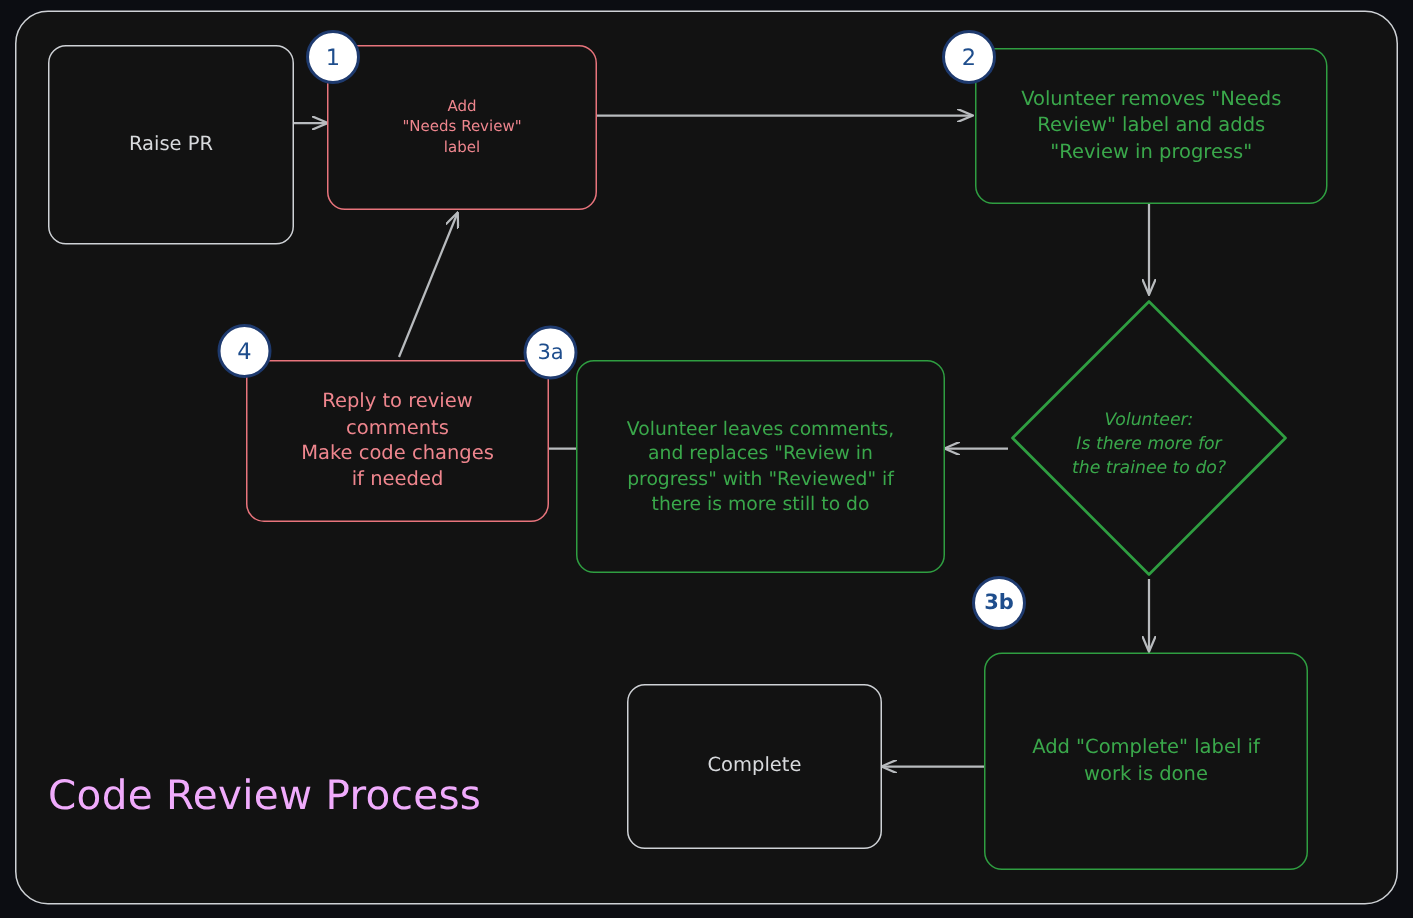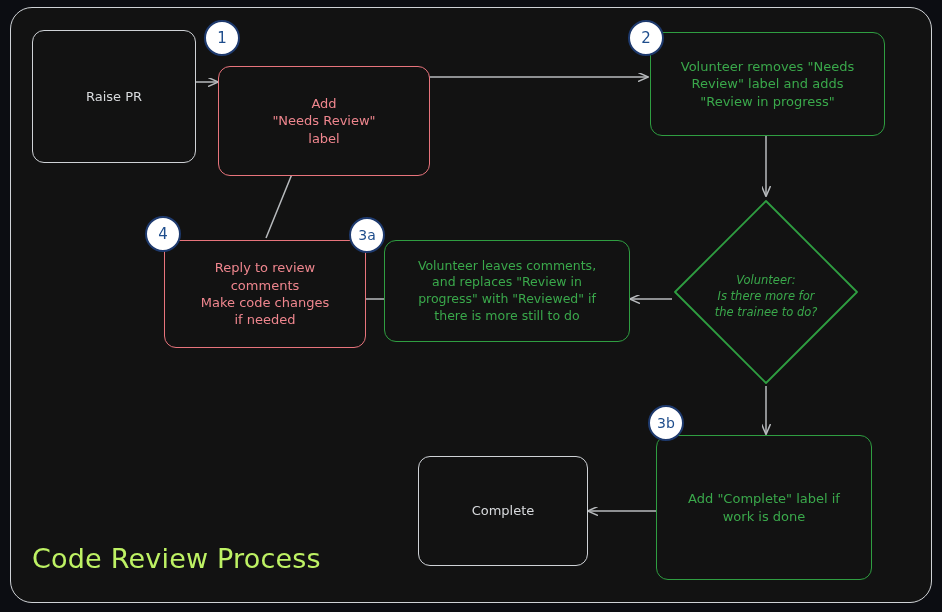--- a/index.html
+++ b/index.html
@@ -89,22 +89,22 @@
     align-items: center;
     justify-content: center;
     font-size: 15px;
     font-family: "DejaVu Sans", sans-serif;
     z-index: 30;
   }
 
   #title {
     position: absolute;
     left: 32px;
-    top: 543px;
-    color: #bef264;
+    top: 515px;
+    color: #f0abfc;
     font-size: 27px;
     letter-spacing: 0.2px;
   }
 </style>
 </head>
 <body>
 
 <div id="page">
 
   <div id="frame"></div>
@@ -132,21 +132,21 @@
       <line x1="766" y1="386" x2="766" y2="434" marker-end="url(#arrow)"></line>
 
       <line x1="656" y1="511" x2="588" y2="511" marker-end="url(#arrow)"></line>
     </g>
   </svg>
 
   <div class="node node-gray" style="left:32px; top:30px; width:164px; height:133px; font-size:13px;">
     <span class="node-text">Raise PR</span>
   </div>
 
-  <div class="node node-red" style="left:218px; top:30px; width:212px; height:110px; font-size:13px;margin-top:36px;">
+  <div class="node node-red" style="left:218px; top:30px; width:180px; height:110px; font-size:10px;">
     <span class="node-text">Add
 "Needs Review"
 label</span>
   </div>
   <div class="badge" style="left:204px; top:20px;">
     <span>1</span>
   </div>
 
   <div class="node node-green" style="left:650px; top:32px; width:235px; height:104px; font-size:13px;">
     <span class="node-text">Volunteer removes "Needs
@@ -159,21 +159,21 @@
 
   <div id="decision">
     <svg width="188" height="188" viewBox="0 0 188 188">
       <path d="M94 3 L185 94 L94 185 L3 94 Z" fill="#121212" stroke="#2f9e41" stroke-width="1.8" stroke-linejoin="round"></path>
     </svg>
     <span class="dmd-label">Volunteer:
 Is there more for
 the trainee to do?</span>
   </div>
 
-  <div class="node node-green" style="left:384px; top:240px; width:246px; height:102px; font-size:12.5px;">
+  <div class="node node-green" style="left:384px; top:240px; width:246px; height:142px; font-size:12.5px;">
     <span class="node-text">Volunteer leaves comments,
 and replaces "Review in
 progress" with "Reviewed" if
 there is more still to do</span>
   </div>
   <div class="badge" style="left:349px; top:217px; font-size:14px;">
     <span>3a</span>
   </div>
 
   <div class="node node-red" style="left:164px; top:240px; width:202px; height:108px; font-size:13px;">
@@ -183,21 +183,21 @@
 if needed</span>
   </div>
   <div class="badge" style="left:145px; top:216px;">
     <span>4</span>
   </div>
 
   <div class="node node-green" style="left:656px; top:435px; width:216px; height:145px; font-size:13px;">
     <span class="node-text">Add "Complete" label if
 work is done</span>
   </div>
-  <div class="badge" style="left:648px; top:405px; font-size:14px;">
+  <div class="badge" style="left:648px; top:384px; font-size:14px;font-weight:bold;">
     <span>3b</span>
   </div>
 
   <div class="node node-gray" style="left:418px; top:456px; width:170px; height:110px; font-size:13px;">
     <span class="node-text">Complete</span>
   </div>
 
   <div id="title">Code Review Process</div>
 
 </div>

